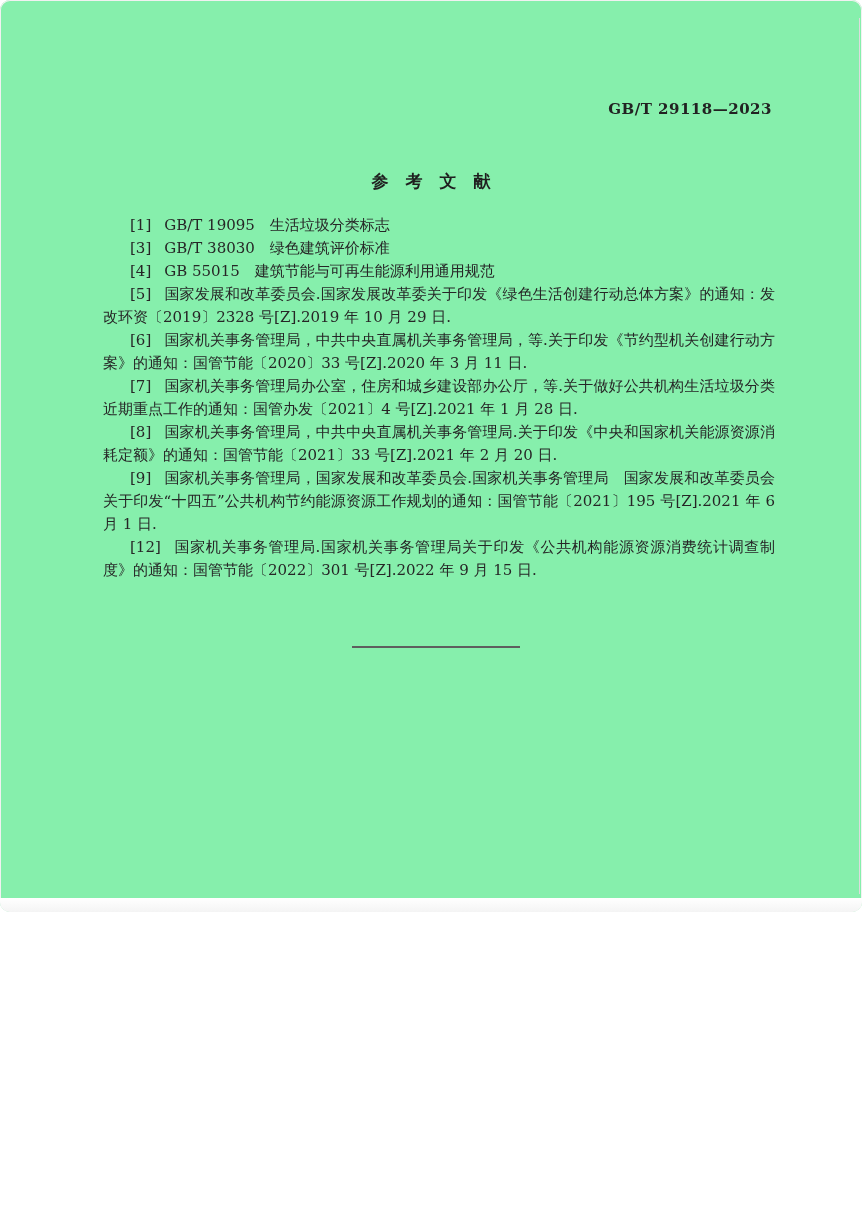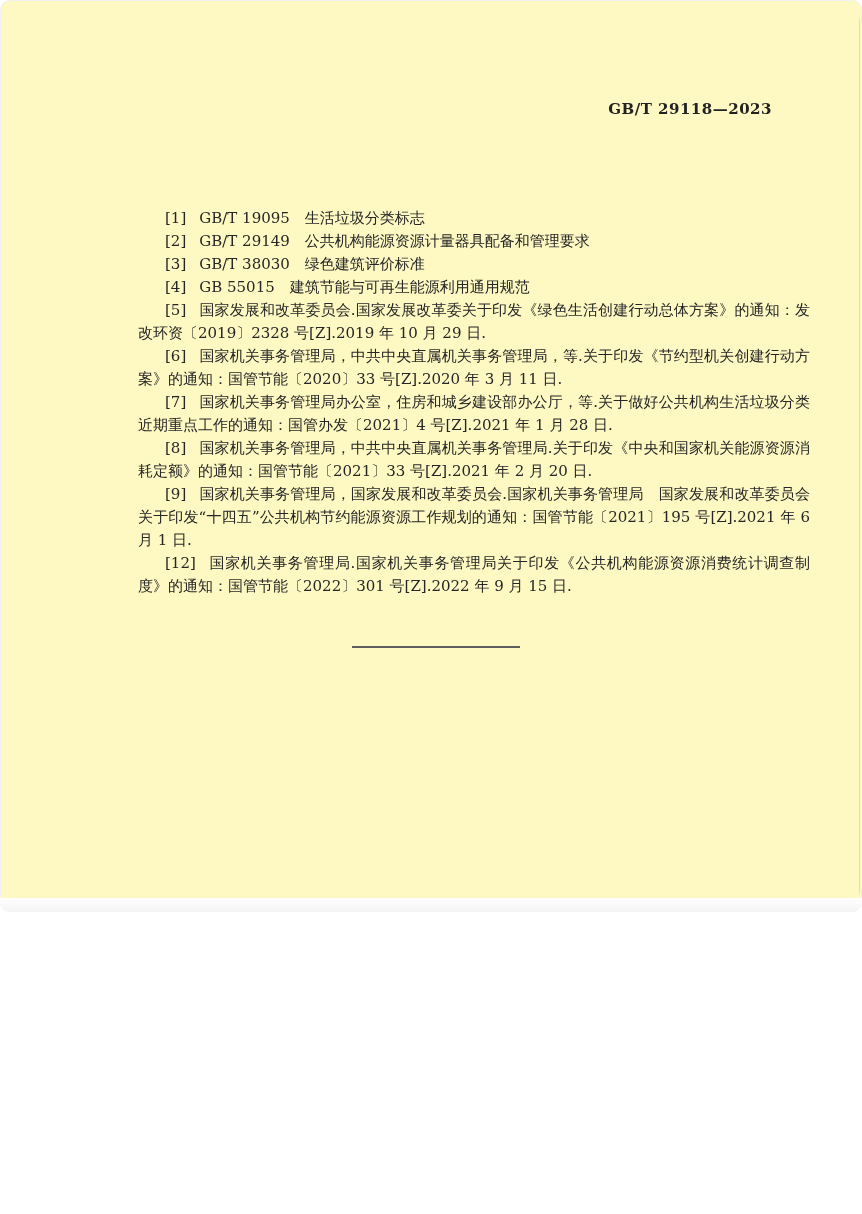--- a/index.html
+++ b/index.html
@@ -4,21 +4,21 @@
 <style>
   html, body {
     margin: 0;
     padding: 0;
     background: #ffffff;
   }
   .page {
     position: relative;
     width: 862px;
     height: 912px;
-    background: #fef9c3;
+    background: #86efac;
     border-radius: 10px;
     box-shadow: inset 0 0 0 1px #f1f1f1;
     overflow: hidden;
     font-family: "DejaVu Serif", "Liberation Serif", serif;
     color: #262626;
     box-sizing: border-box;
   }
   
   .page::before {
     content: "";
@@ -53,24 +53,23 @@
     left: 0;
     width: 100%;
     text-align: center;
     font-family: "Liberation Sans", "DejaVu Sans", sans-serif;
     font-weight: 700;
     font-size: 17px;
     color: #1f1f1f;
   }
   .ref-list {
     position: absolute;
-    top: 207px;
+    top: 214px;
     left: 103px;
     width: 672px;
-    margin-left: 35px;
   }
   .ref-item {
     margin: 0;
     font-size: 15px;
     line-height: 23px;
     text-indent: 27px;
     text-align: justify;
     color: #262626;
   }
   .ref-item .ref-label {
@@ -85,25 +84,25 @@
     border-top: 2px solid #5e5e5e;
   }
 </style>
 </head>
 <body>
 
 <div class="page">
 
   <div class="std-code">GB/T 29118—2023</div>
 
+  <div class="section-title">参　考　文　献</div>
 
   <div class="ref-list">
   <p class="ref-item"><span class="ref-label">[1]</span><span>GB/T 19095　生活垃圾分类标志</span></p>
 
-  <p class="ref-item"><span class="ref-label">[2]</span><span>GB/T 29149　公共机构能源资源计量器具配备和管理要求</span></p>
 
   <p class="ref-item"><span class="ref-label">[3]</span><span>GB/T 38030　绿色建筑评价标准</span></p>
 
   <p class="ref-item"><span class="ref-label">[4]</span><span>GB 55015　建筑节能与可再生能源利用通用规范</span></p>
 
   <p class="ref-item"><span class="ref-label">[5]</span><span>国家发展和改革委员会.国家发展改革委关于印发《绿色生活创建行动总体方案》的通知：发改环资〔2019〕2328 号[Z].2019 年 10 月 29 日.</span></p>
 
   <p class="ref-item"><span class="ref-label">[6]</span><span>国家机关事务管理局，中共中央直属机关事务管理局，等.关于印发《节约型机关创建行动方案》的通知：国管节能〔2020〕33 号[Z].2020 年 3 月 11 日.</span></p>
 
   <p class="ref-item"><span class="ref-label">[7]</span><span>国家机关事务管理局办公室，住房和城乡建设部办公厅，等.关于做好公共机构生活垃圾分类近期重点工作的通知：国管办发〔2021〕4 号[Z].2021 年 1 月 28 日.</span></p>

